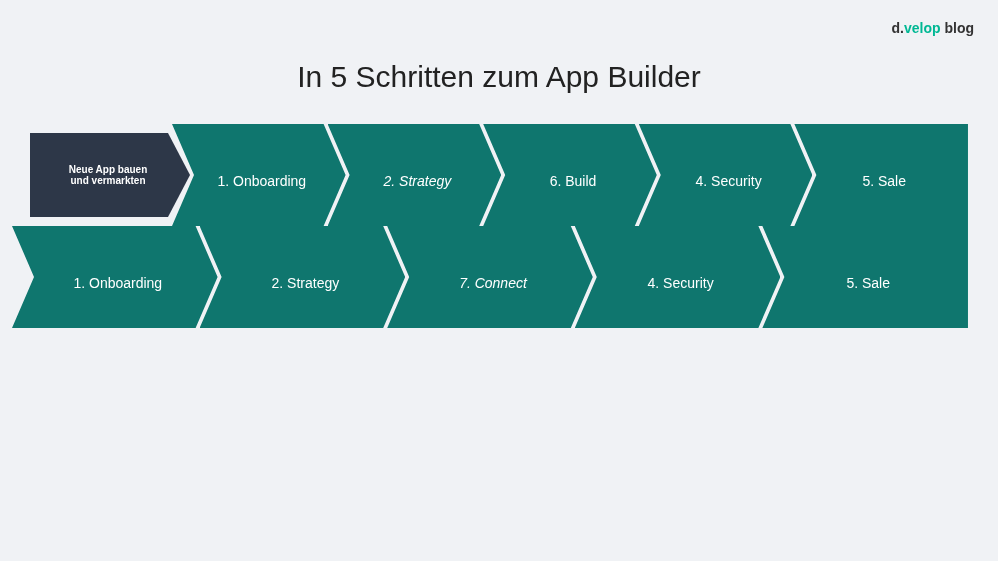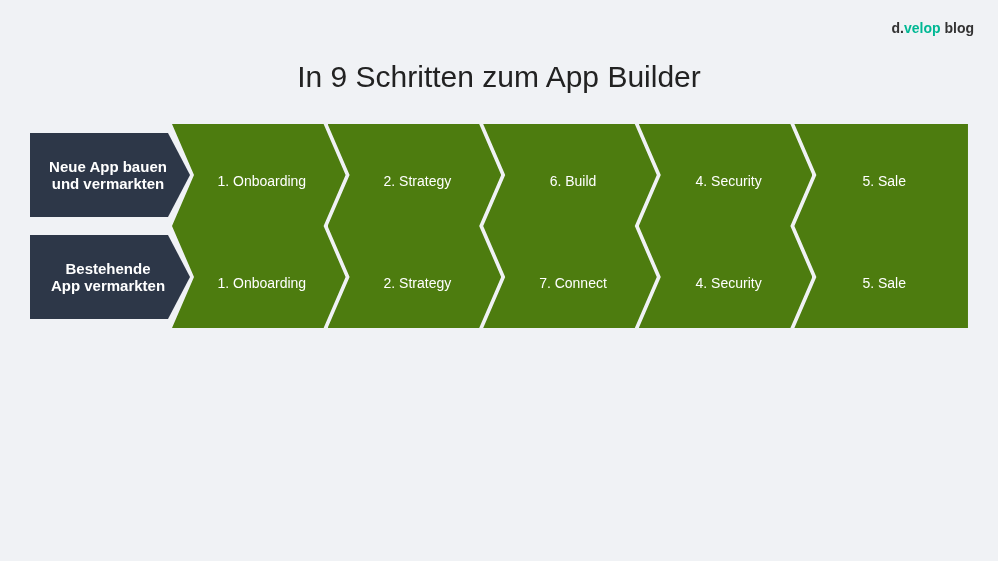--- a/index.html
+++ b/index.html
@@ -40,38 +40,38 @@
       align-items: center;
       margin: 0 30px 20px 30px;
       height: 82px;
     }
 
     
     .arrow-dark {
       position: relative;
       background: #2d3748;
       color: #fff;
-      font-size: 15px;
+      font-size: 10px;
       font-weight: 700;
       display: flex;
       align-items: center;
       justify-content: center;
       text-align: center;
       height: 84px;
       width: 160px;
       flex-shrink: 0;
       padding: 0 20px 0 16px;
       clip-path: polygon(0 0, calc(100% - 22px) 0, 100% 50%, calc(100% - 22px) 100%, 0 100%);
       z-index: 6;
     }
 
     
     .arrow-green {
       position: relative;
-      background: #4d7c0f;
+      background: #0f766e;
       color: #fff;
       font-size: 14px;
       font-weight: 500;
       display: flex;
       align-items: center;
       justify-content: center;
       text-align: center;
       height: 102px;
       flex: 1;
       margin-left: -18px;
@@ -82,33 +82,33 @@
     .arrow-green:first-of-type {
       clip-path: polygon(0 0, calc(100% - 22px) 0, 100% 50%, calc(100% - 22px) 100%, 0 100%, 22px 50%);
     }
 
     
     .arrow-green.last {
       clip-path: polygon(0 0, 100% 0, 100% 100%, 0 100%, 22px 50%);
     }
 
     .arrow-green:nth-child(2) { z-index: 5; }
-    .arrow-green:nth-child(3) { z-index: 4; }
+    .arrow-green:nth-child(3) { z-index: 4; font-style: italic; }
     .arrow-green:nth-child(4) { z-index: 3; }
     .arrow-green:nth-child(5) { z-index: 2; text-align: center; }
     .arrow-green:nth-child(6) { z-index: 1; }
   </style>
 </head>
 <body>
 
 <div class="logo">
   d.<span>velop</span> blog
 </div>
 
-<h1 class="page-title">In 9 Schritten zum App Builder</h1>
+<h1 class="page-title">In 5 Schritten zum App Builder</h1>
 
 <div class="chevron-row">
   <div class="arrow-dark">
     <span style="white-space: pre-line;">Neue App bauen
 und vermarkten</span>
   </div>
   <div class="arrow-green">
     <span>1. Onboarding</span>
   </div>
   <div class="arrow-green">
@@ -119,24 +119,20 @@
   </div>
   <div class="arrow-green">
     <span>4. Security</span>
   </div>
   <div class="arrow-green last">
     <span>5. Sale</span>
   </div>
 </div>
 
 <div class="chevron-row">
-  <div class="arrow-dark">
-    <span style="white-space: pre-line;">Bestehende
-App vermarkten</span>
-  </div>
   <div class="arrow-green">
     <span>1. Onboarding</span>
   </div>
   <div class="arrow-green">
     <span>2. Strategy</span>
   </div>
   <div class="arrow-green">
     <span>7. Connect</span>
   </div>
   <div class="arrow-green">

